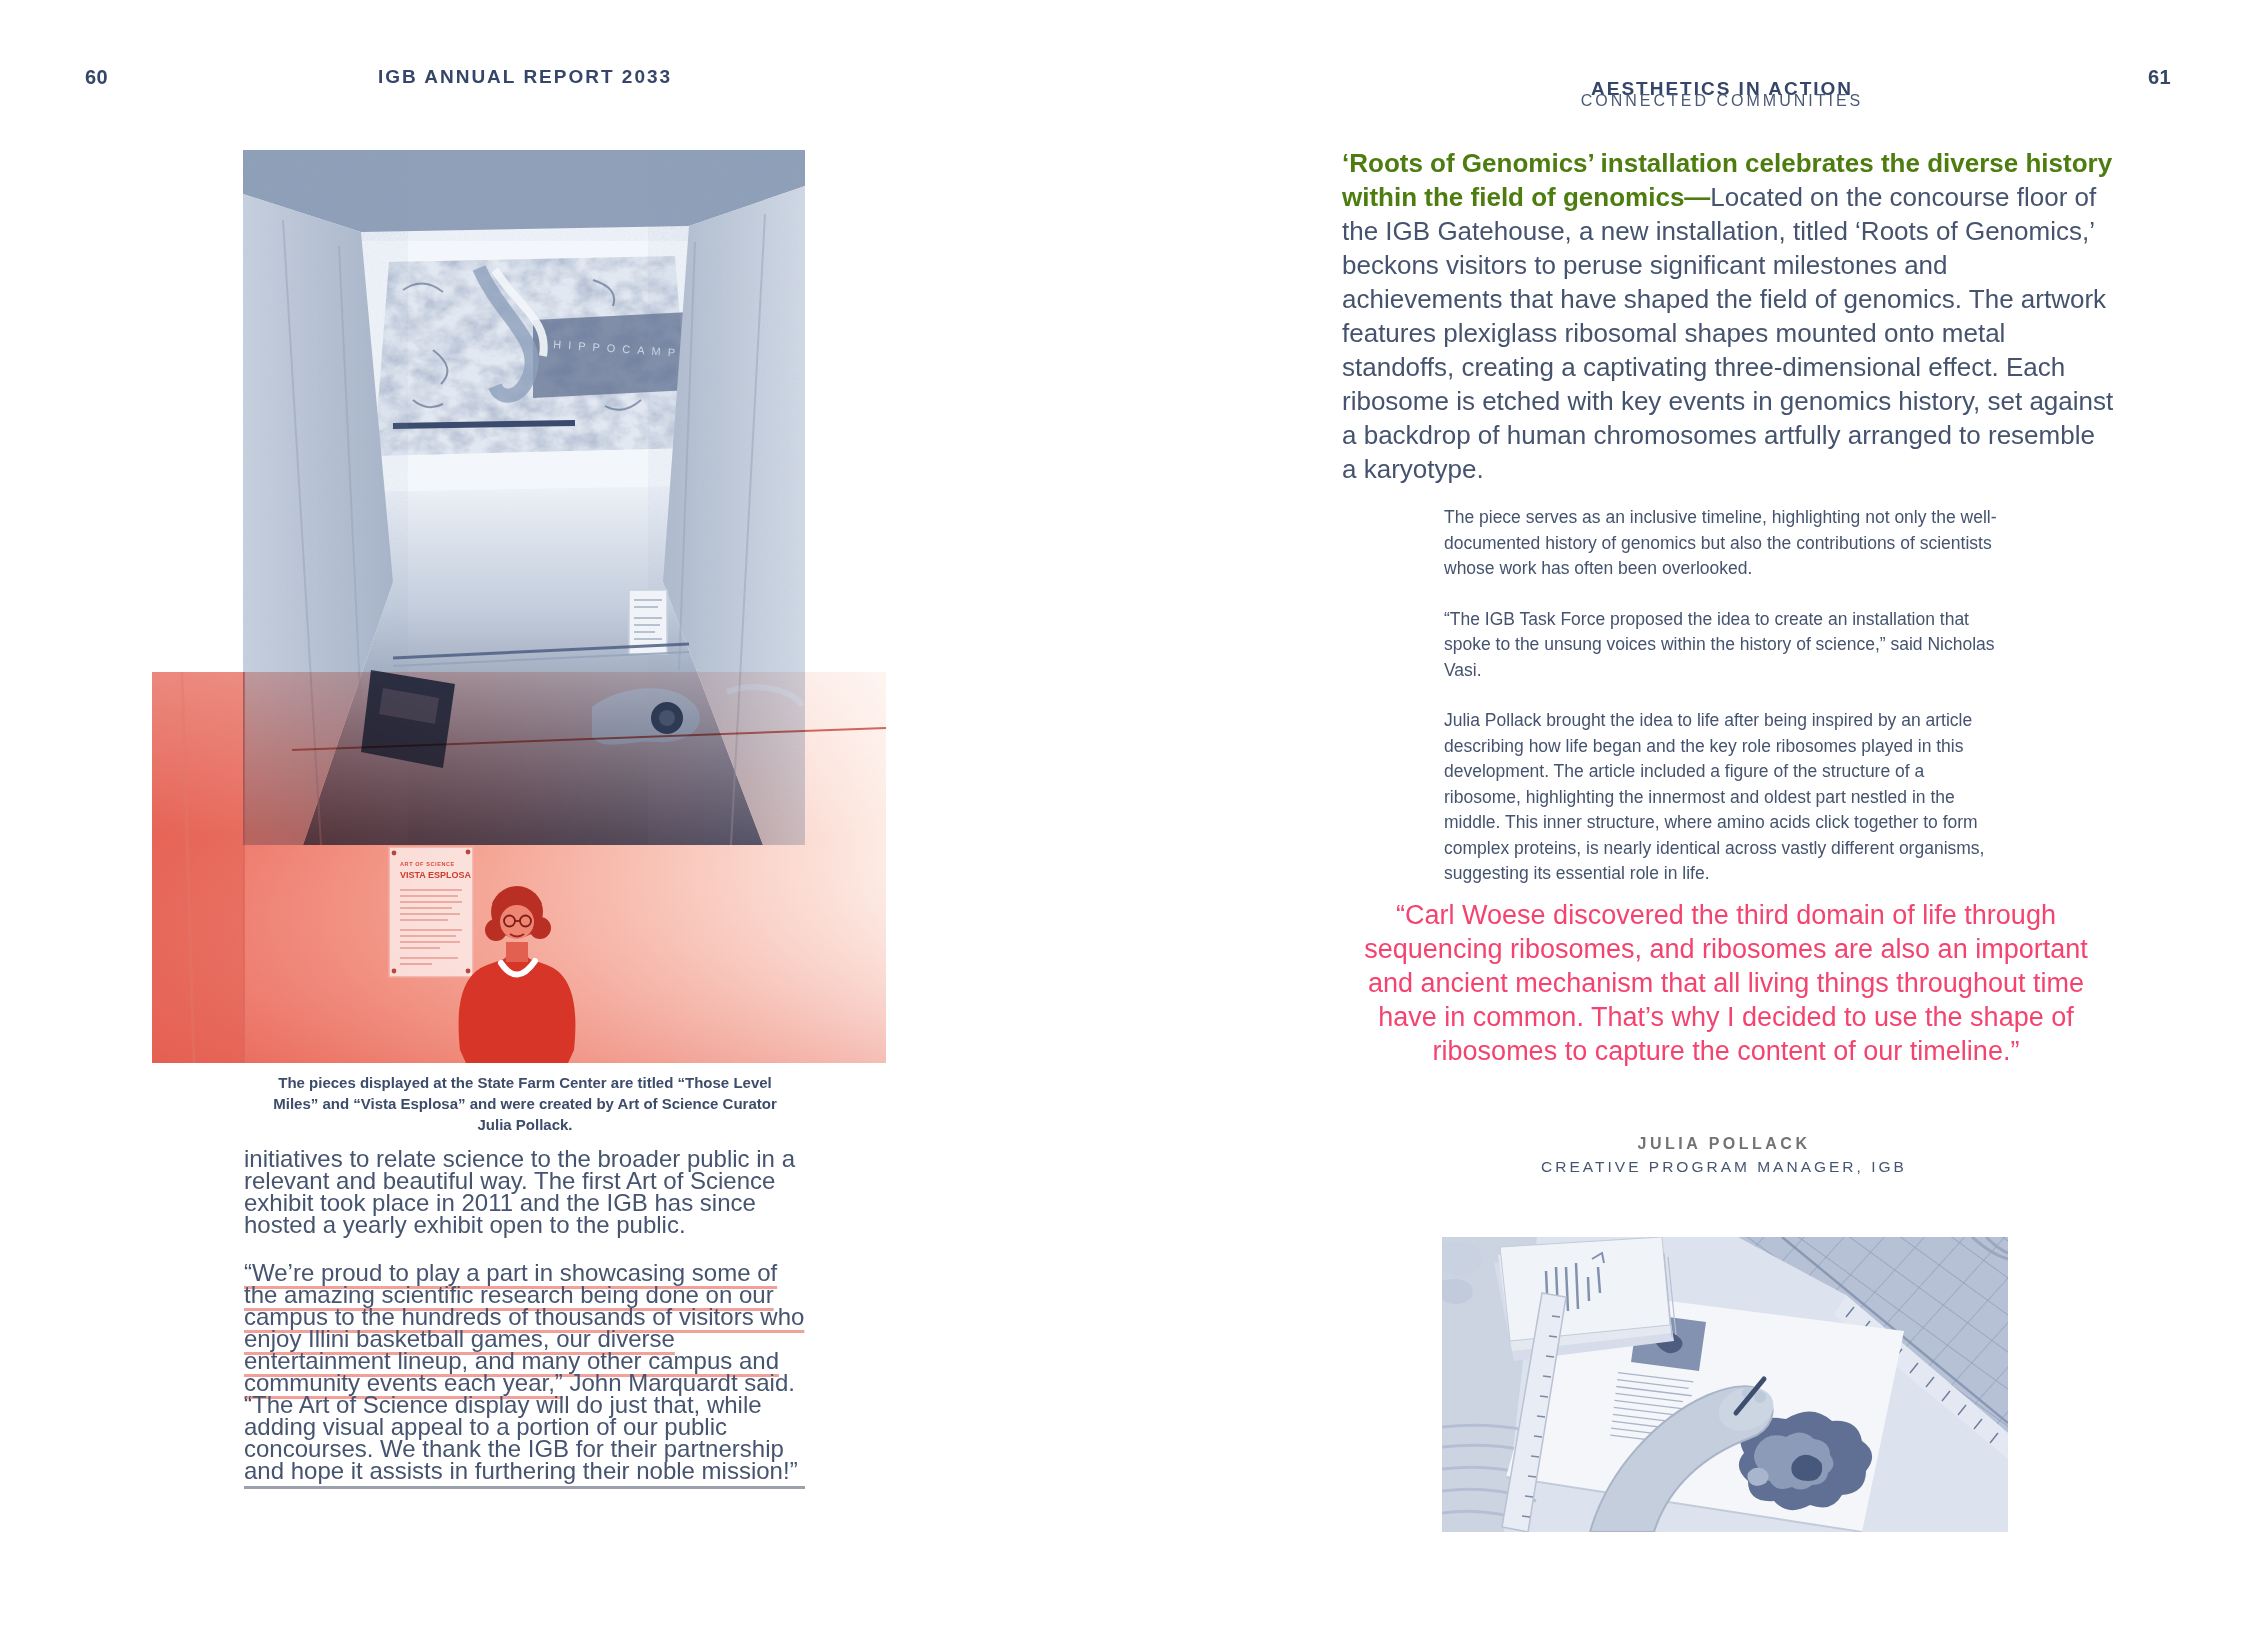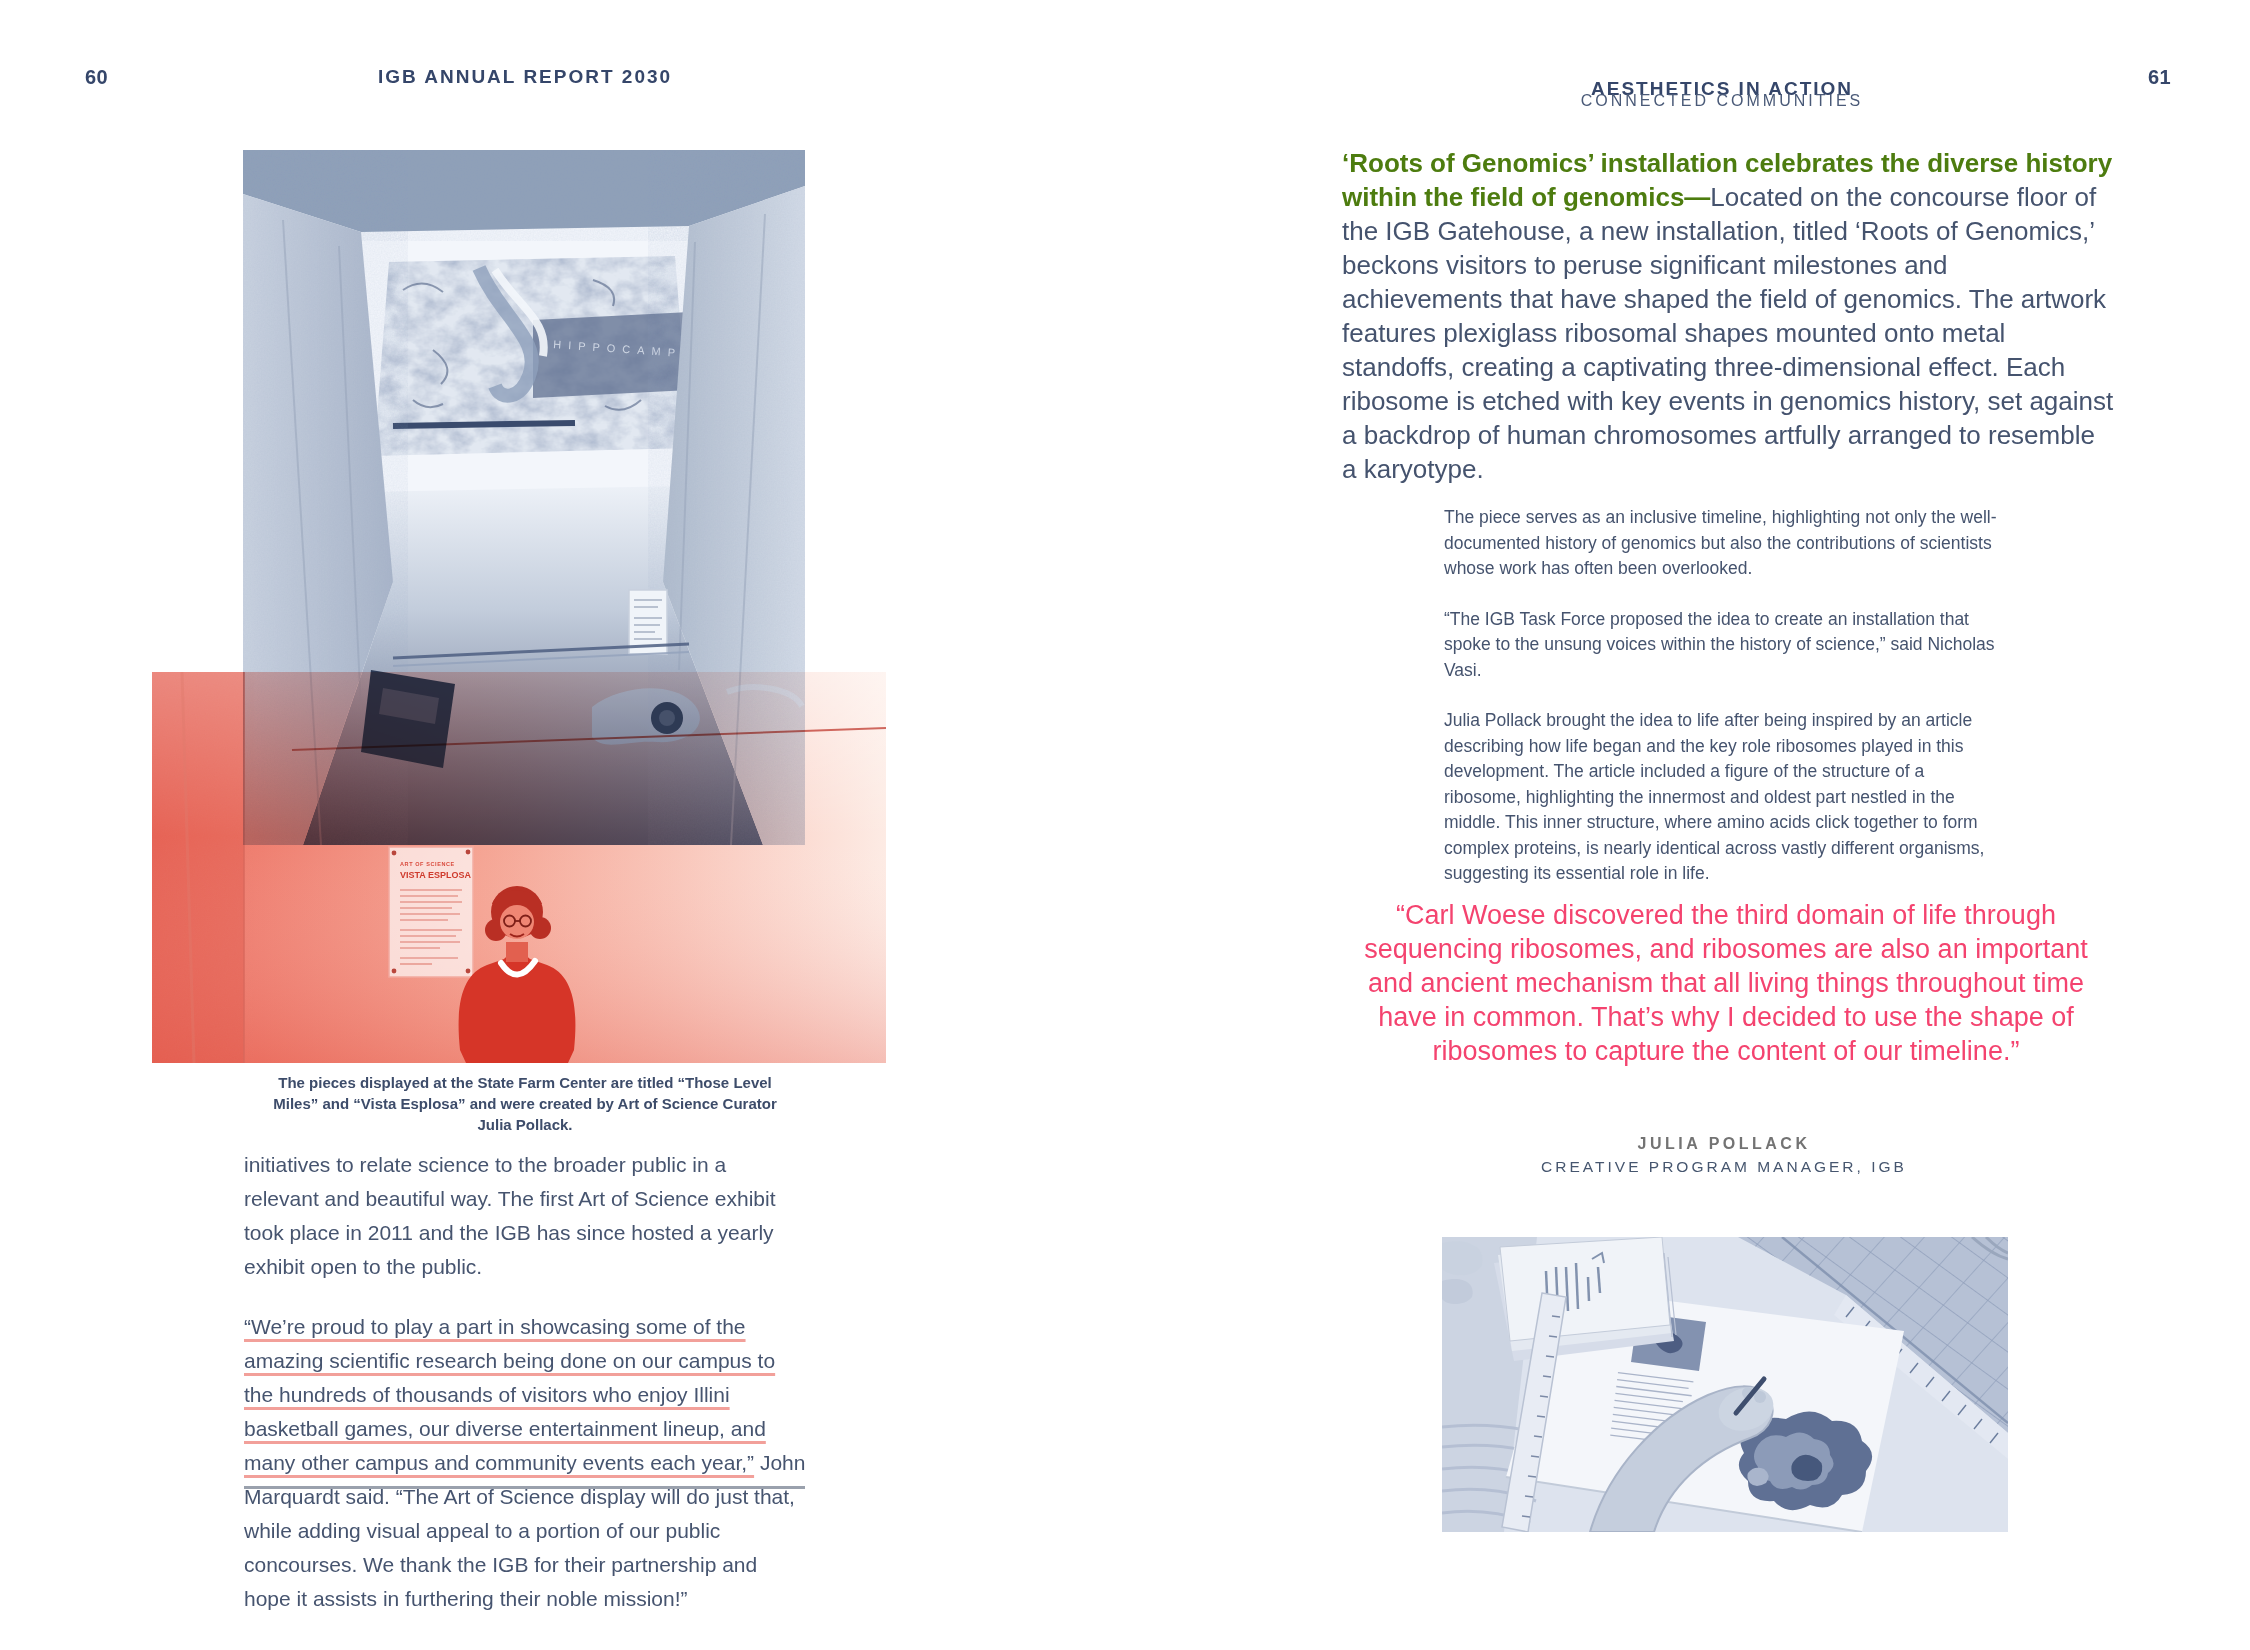--- a/index.html
+++ b/index.html
@@ -17,39 +17,39 @@
   .indent p{margin:0 0 25px 0;}
   .pullquote{left:1350px;top:898px;width:752px;font-size:27px;line-height:34px;color:#f4436f;text-align:center;}
   .attr-name{left:1724px;top:1135px;transform:translateX(-50%);font-size:16px;font-weight:700;
              letter-spacing:3.5px;color:#737373;white-space:nowrap;}
   .attr-title{left:1724px;top:1158px;transform:translateX(-50%);font-size:15.5px;font-weight:400;
               letter-spacing:3px;color:#46566f;white-space:nowrap;}
   
   .caption{left:244px;top:1072px;width:562px;text-align:center;font-size:15px;line-height:21px;
            font-weight:700;color:#3d4c6a;}
   .caption .inner{max-width:505px;margin:0 auto;}
-  .body-col{left:244px;top:1148px;width:562px;font-size:21px;line-height:34px;color:#46546f;}
+  .body-col{left:244px;top:1148px;width:562px;font-size:24px;line-height:22px;color:#46546f;}
   .body-col p{margin:0 0 26px 0;}
   .u-pink{text-decoration:underline;text-decoration-color:#f2a09a;text-decoration-thickness:2.5px;text-underline-offset:5px;}
   .footrule{left:244px;top:1486px;width:561px;height:3px;background:#9aa1ad;}
   .footnote{left:244px;top:1504px;width:600px;font-size:15px;line-height:21.5px;color:#3f4e6c;}
   .footnote b{font-weight:700;color:#344361;}
   
   .photo{display:block;}
   .photo-blue{left:243px;top:150px;mix-blend-mode:multiply;}
   .photo-red{left:152px;top:672px;}
   .photo-desk{left:1442px;top:1237px;}
 </style>
 </head>
 <body>
 
 <div class="spread">
 
   <div class="abs folio" style="left:85px;top:66px;">60</div>
-  <div class="abs runhead" style="left:525px;top:66px;">IGB ANNUAL REPORT 2030</div>
+  <div class="abs runhead" style="left:525px;top:66px;">IGB ANNUAL REPORT 2033</div>
   <div class="abs runhead" style="left:1722px;top:62px;margin-top:16px;">AESTHETICS IN ACTION</div>
   <div class="abs runsub" style="left:1722px;top:92px;">CONNECTED COMMUNITIES</div>
   <div class="abs folio" style="left:2148px;top:66px;">61</div>
 
   <div class="abs photo photo-red">
     <svg width="734" height="391" viewBox="0 0 734 391" xmlns="http://www.w3.org/2000/svg">
       <defs>
         <linearGradient id="rg1" x1="0" y1="0" x2="1" y2="0">
           <stop offset="0" stop-color="#ec6c5e"></stop>
             <stop offset="0.45" stop-color="#f5a392"></stop>

